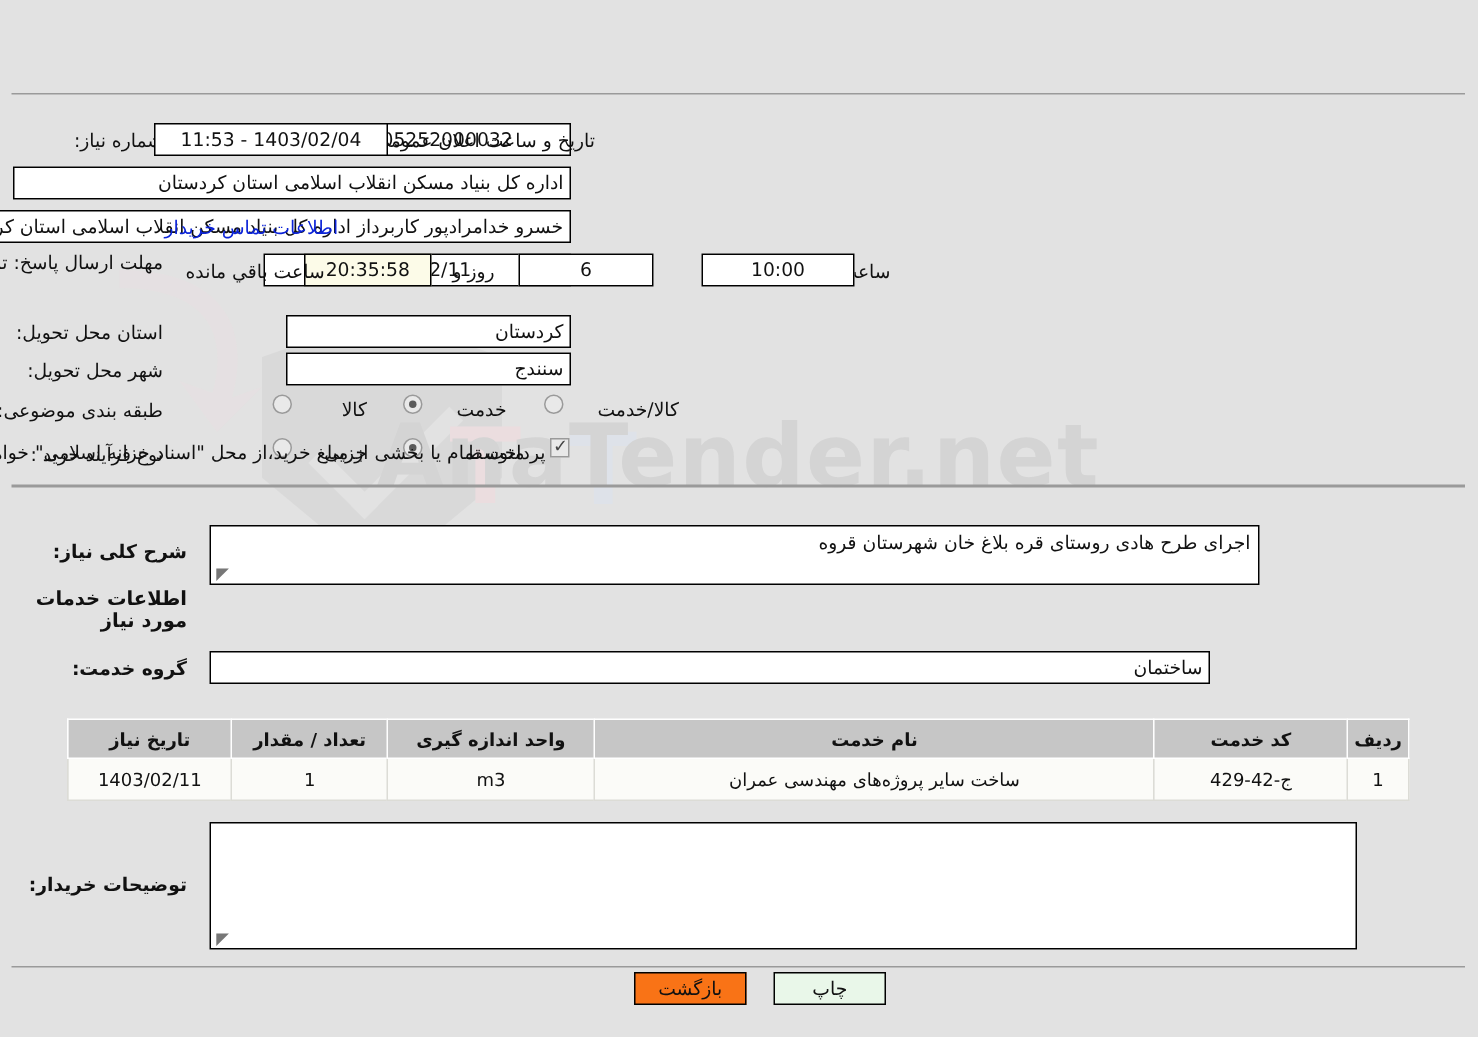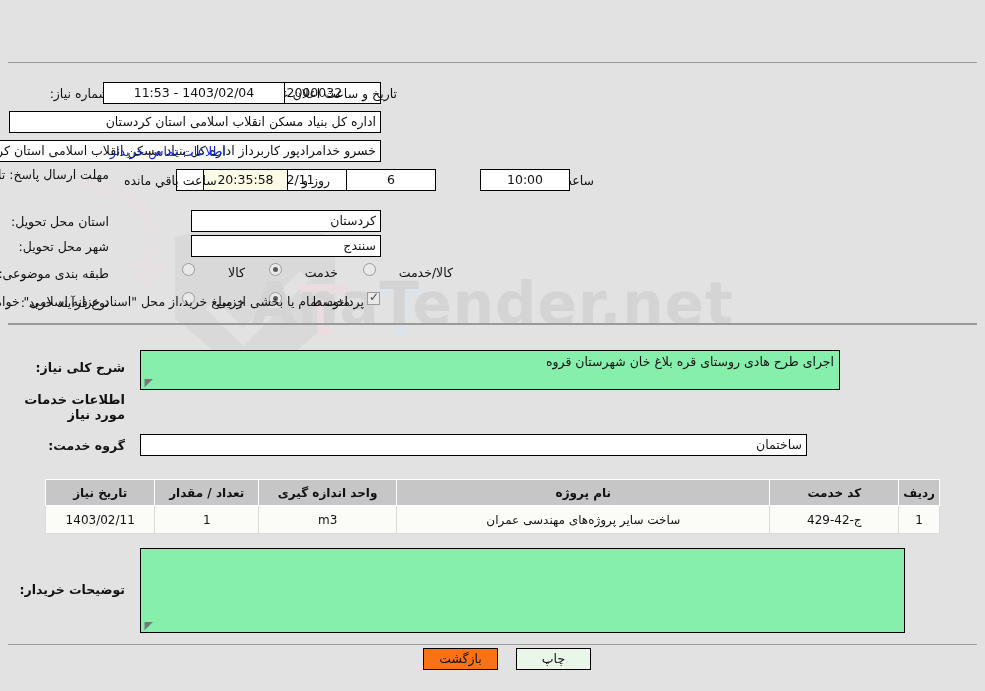--- a/index.html
+++ b/index.html
@@ -176,21 +176,21 @@
     position: absolute;
     left: 1px; top: -3px;
     font-size: 12px;
     color: #444;
     line-height: 14px;
   }
 
   
   .ta {
     position: absolute;
-    background: #86efac;
+    background: #ffffff;
     border: 1px solid #000000;
     font-size: 12.5px;
     color: #111;
     z-index: 4;
     padding: 3px 5px;
     text-align: right;
     overflow: hidden;
   }
   .ta .grip {
     position: absolute;
@@ -267,33 +267,33 @@
     <div class="wm-text">AnaTender.net</div>
   </div>
 
 
   <div class="panel panel-top"></div>
 
   <div class="lbl" style="right:876px; top:86px;">شماره نیاز:</div>
   <div class="fld center" style="right:604px; top:82px; width:205px;">1103005252000032</div>
 
   <div class="lbl" style="right:588px; top:86px;">تاریخ و ساعت اعلان عمومی:</div>
-  <div class="fld center" style="right:700px; top:82px; width:182px; left:103px; right:auto;">1403/02/04 - 11:53</div>
+  <div class="fld center" style="right:700px; top:82px; width:156px; left:103px; right:auto;">1403/02/04 - 11:53</div>
 
   <div class="lbl" style="right:876px; top:115px;">نام دستگاه خریدار:</div>
   <div class="fld right" style="right:604px; top:111px; width:372px; left:auto;">اداره کل بنیاد مسکن انقلاب اسلامی استان کردستان</div>
 
   <div class="lbl" style="right:876px; top:144px;">ایجاد کننده درخواست:</div>
   <div class="fld right" style="right:604px; top:140px; width:413px;">خسرو خدامرادپور کاربرداز اداره کل بنیاد مسکن انقلاب اسلامی استان کردستان</div>
   <div class="link" style="left:110px; top:144px;">اطلاعات تماس خریدار</div>
 
   <div class="lbl" style="right:876px; top:167px; width:90px; line-height:16px;">مهلت ارسال پاسخ: تا تاریخ:</div>
   <div class="fld center" style="right:604px; top:169px; width:205px;">1403/02/11</div>
   <div class="lbl" style="right:391px; top:173px;">ساعت</div>
-  <div class="fld center" style="right:415px; top:169px; width:90px;">10:00</div>
+  <div class="fld center" style="right:415px; top:169px; width:102px;">10:00</div>
   <div class="fld center" style="right:549px; top:169px; width:90px; left:auto;">6</div>
   <div class="lbl" style="left:302px; top:173px;">روز و</div>
   <div class="fld cream center" style="left:203px; top:169px; width:85px;">20:35:58</div>
   <div class="lbl" style="left:124px; top:173px;">ساعت باقي مانده</div>
 
   <div class="lbl" style="right:876px; top:214px;">استان محل تحویل:</div>
   <div class="fld right" style="right:604px; top:210px; width:190px;">کردستان</div>
 
   <div class="lbl" style="right:876px; top:239px;">شهر محل تحویل:</div>
   <div class="fld right" style="right:604px; top:235px; width:190px;">سنندج</div>
@@ -331,21 +331,21 @@
   <div class="section-title" style="right:860px; top:392px;">اطلاعات خدمات مورد نیاز</div>
 
   <div class="lbl" style="right:860px; top:438px; font-weight:bold;">گروه خدمت:</div>
   <div class="fld right" style="right:178px; top:434px; width:667px;">ساختمان</div>
 
   <table class="tbl">
     <thead>
       <tr>
         <th style="width:40px;">ردیف</th>
         <th style="width:130px;">کد خدمت</th>
-        <th style="width:380px;">نام پروژه</th>
+        <th style="width:380px;">نام خدمت</th>
         <th style="width:140px;">واحد اندازه گیری</th>
         <th style="width:105px;margin-top:28px;">تعداد / مقدار</th>
         <th style="width:110px;">تاریخ نیاز</th>
       </tr>
     </thead>
     <tbody>
       <tr>
         <td>1</td>
         <td>ج-42-429</td>
         <td>ساخت سایر پروژه‌های مهندسی عمران</td>

